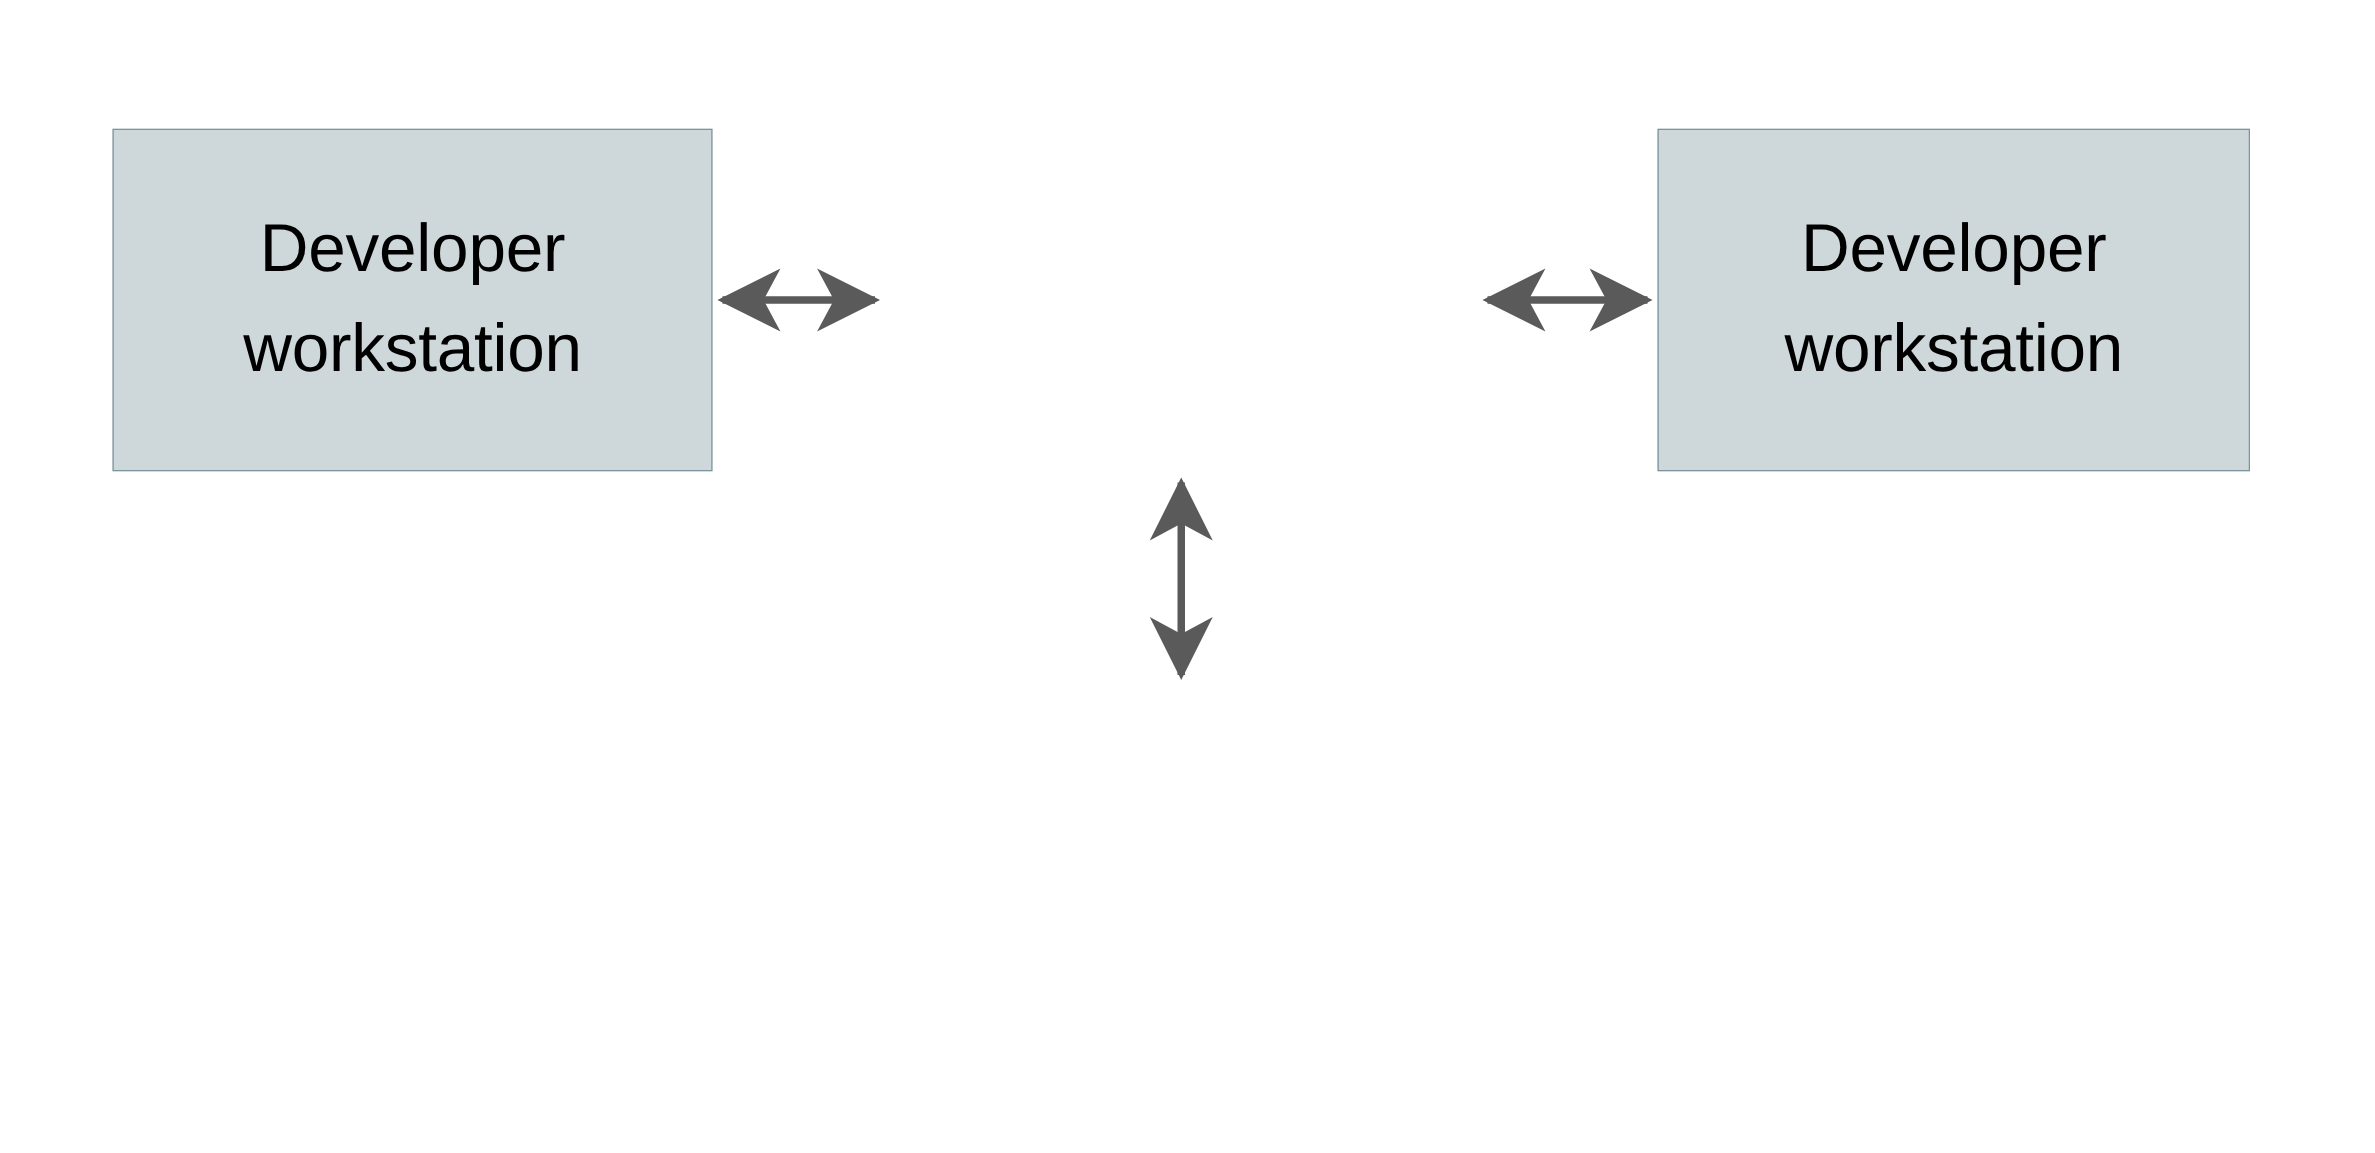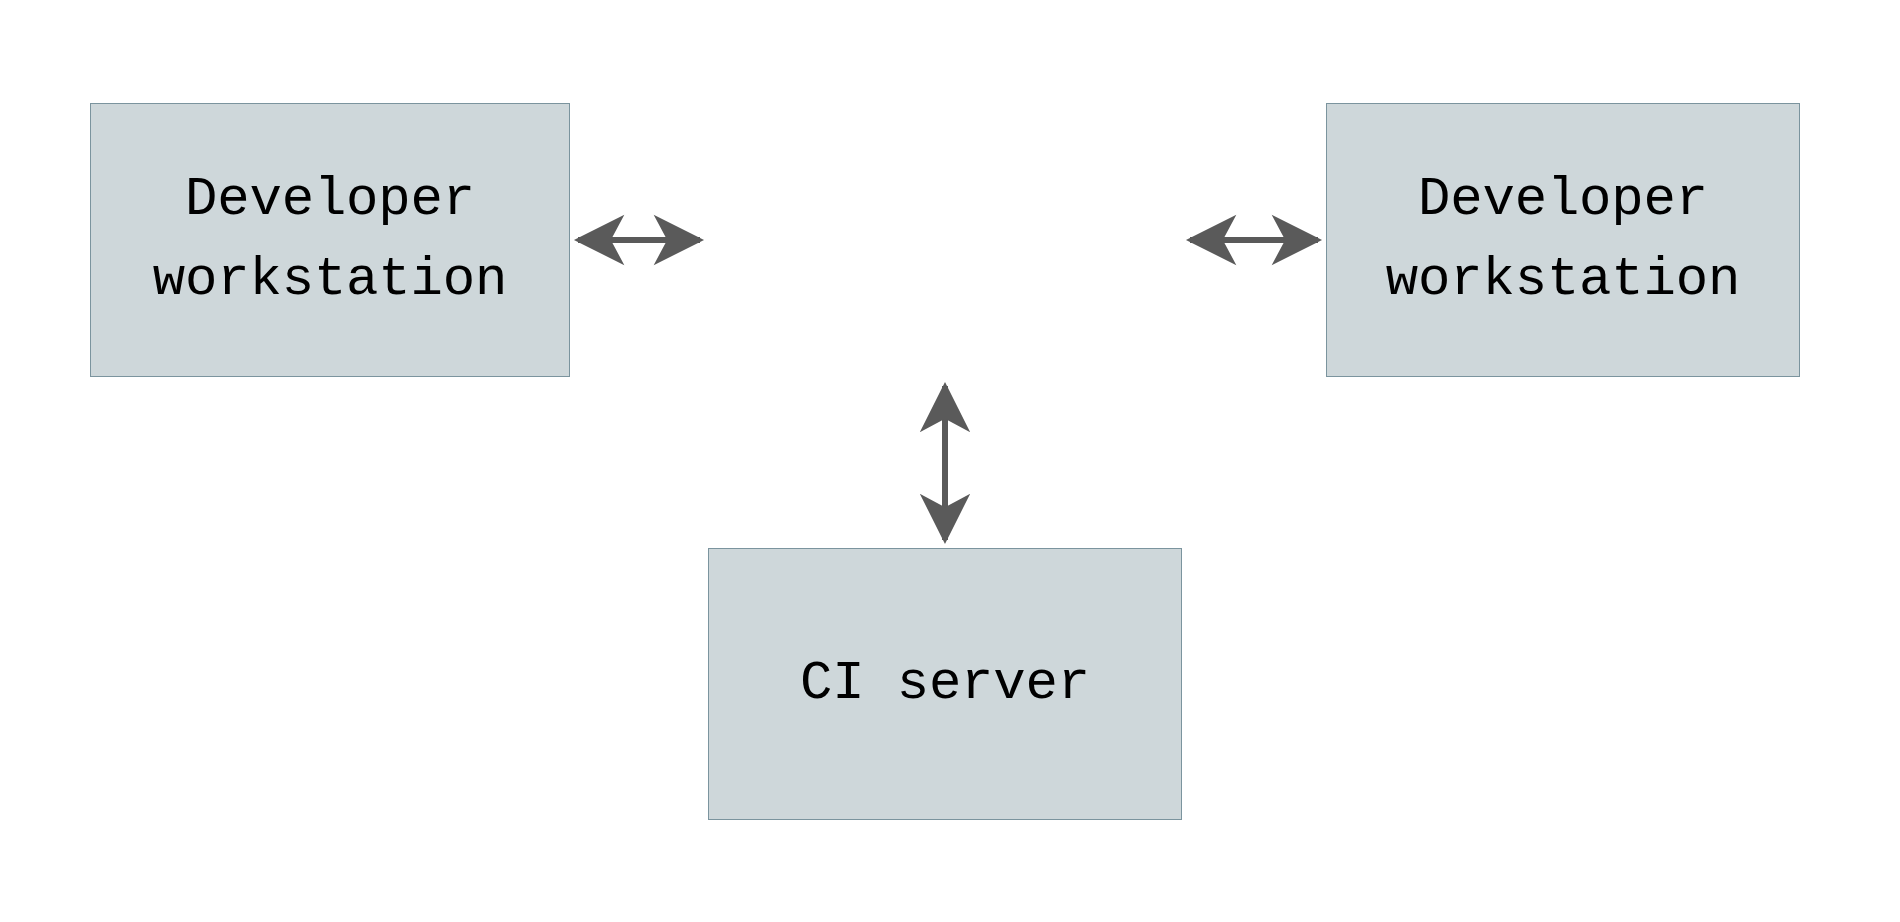--- a/index.html
+++ b/index.html
@@ -6,21 +6,21 @@
     margin: 0;
     padding: 0;
     background: #ffffff;
   }
   #canvas {
     position: relative;
     width: 1900px;
     height: 922px;
     background: #ffffff;
     overflow: hidden;
-    font-family: Liberation Mono, monospace;
+    font-family: Liberation Sans, sans-serif;
   }
   .node {
     position: absolute;
     box-sizing: border-box;
     background: #ced7da;
     border: 1.6px solid #7b949e;
     display: flex;
     align-items: center;
     justify-content: center;
     text-align: center;
@@ -72,17 +72,14 @@
     <span class="node-label">Developer
 workstation</span>
   </div>
 
 
   <div class="node" style="left:1326px; top:103px; width:474px; height:274px;">
     <span class="node-label">Developer
 workstation</span>
   </div>
 
-  <div class="node" style="left:708px; top:548px; width:474px; height:272px;">
-    <span class="node-label">CI server</span>
-  </div>
 
 </div>
 
 </body></html>

